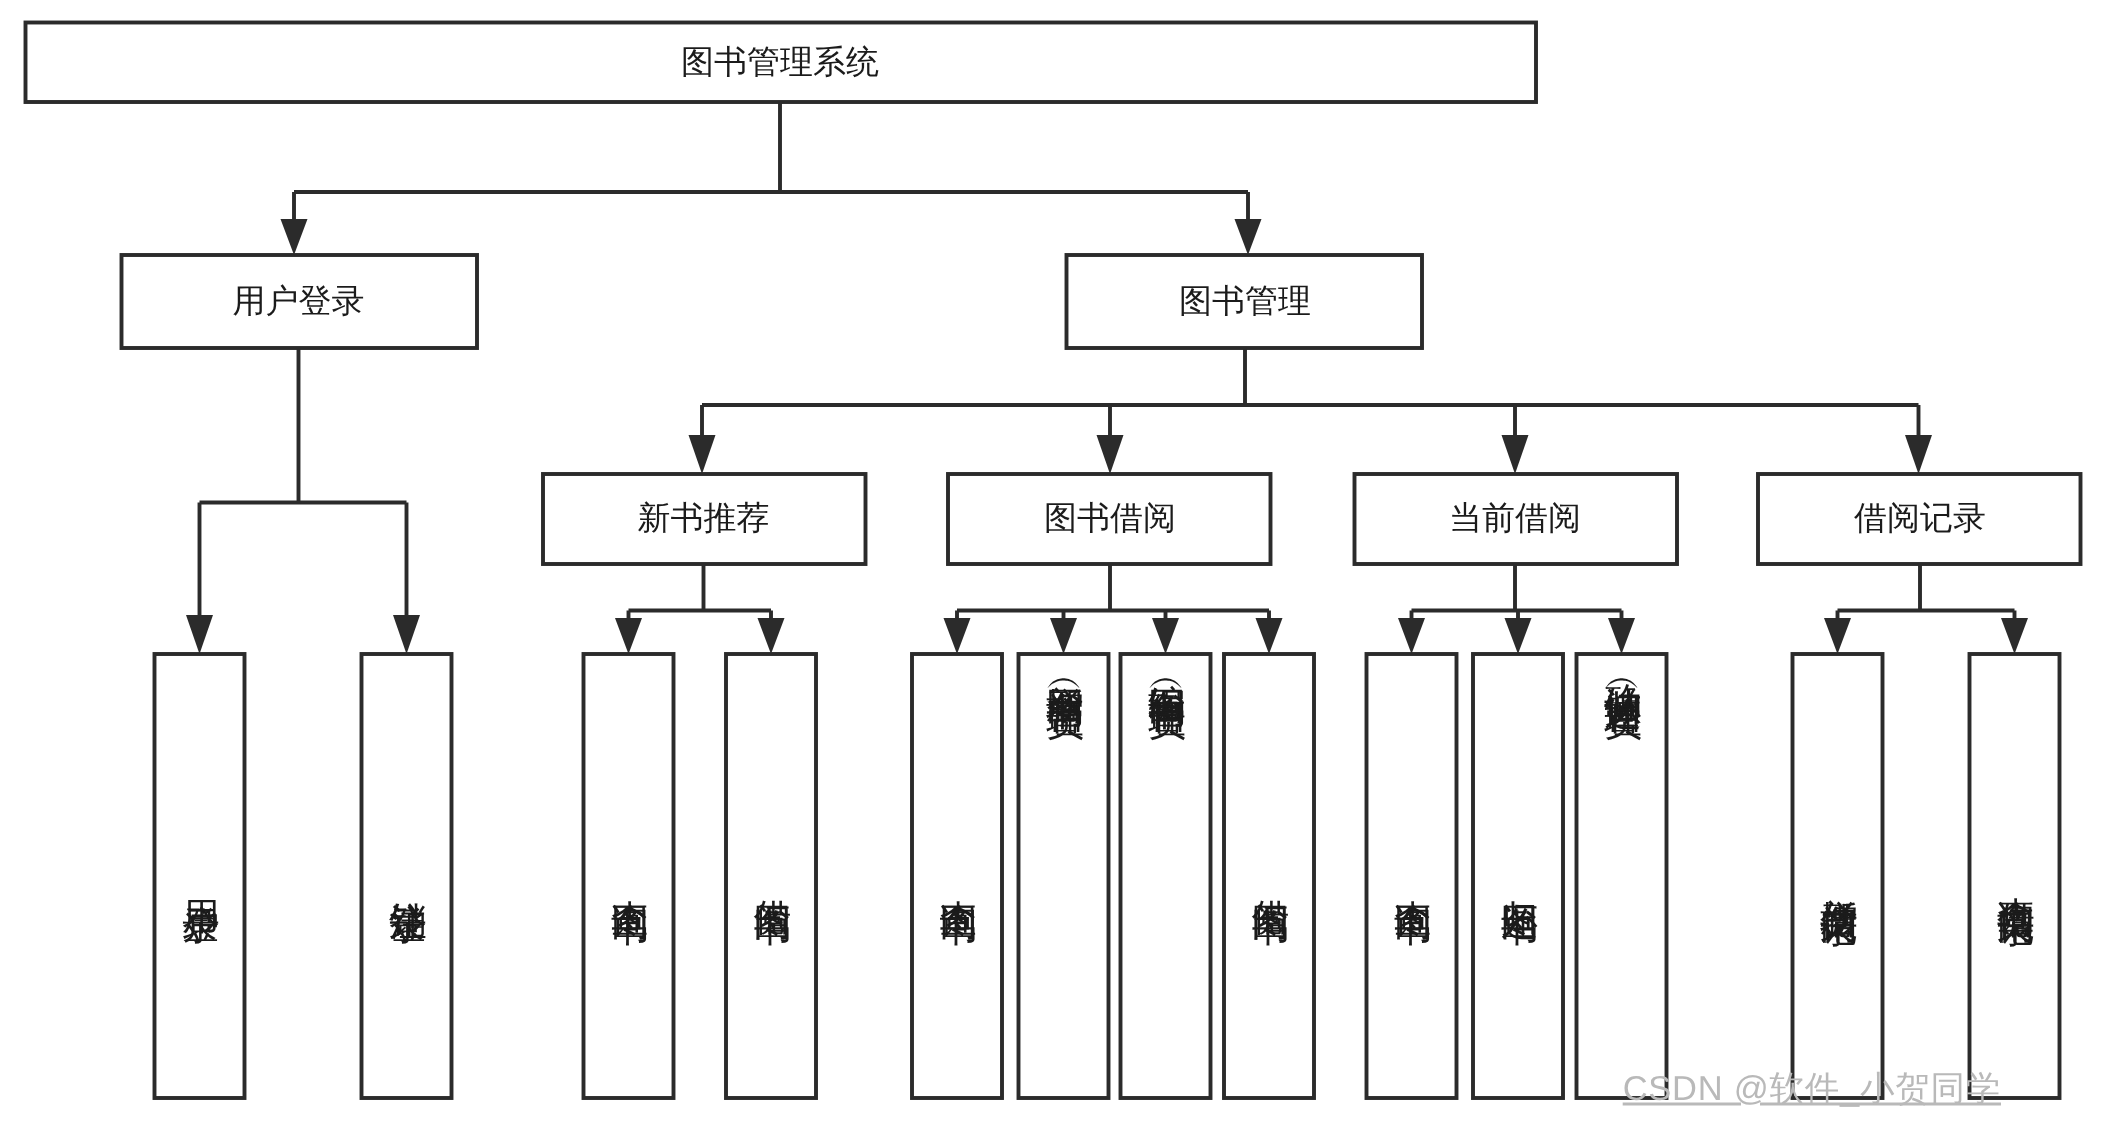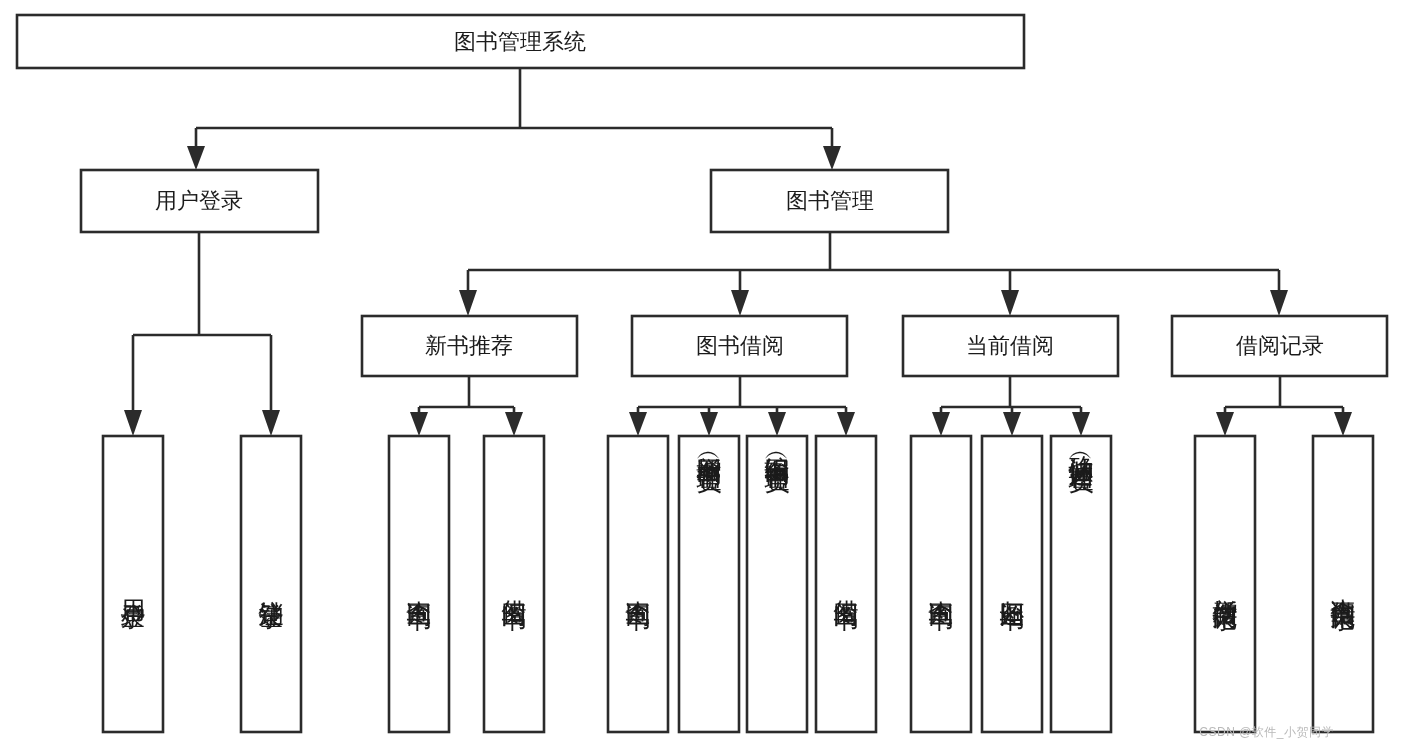--- a/index.html
+++ b/index.html
@@ -64,24 +64,25 @@
     line-height: 1.08;
     letter-spacing: 2px;
     color: #1b1b1b;
     white-space: nowrap;
   }
   .watermark {
     position: absolute;
     right: 8px;
     bottom: 6px;
     font-family: "Liberation Sans", "DejaVu Sans", sans-serif;
-    font-size: 12px;
+    font-size: 23px;
     color: #b9b9b9;
     letter-spacing: 0.5px;
     white-space: nowrap;
+    text-decoration: underline;
   }
 </style>
 </head>
 <body>
 
 <div id="diagram-root">
 
   <svg class="flow" viewBox="0 0 1405 747" xmlns="http://www.w3.org/2000/svg">
 
     <g>

